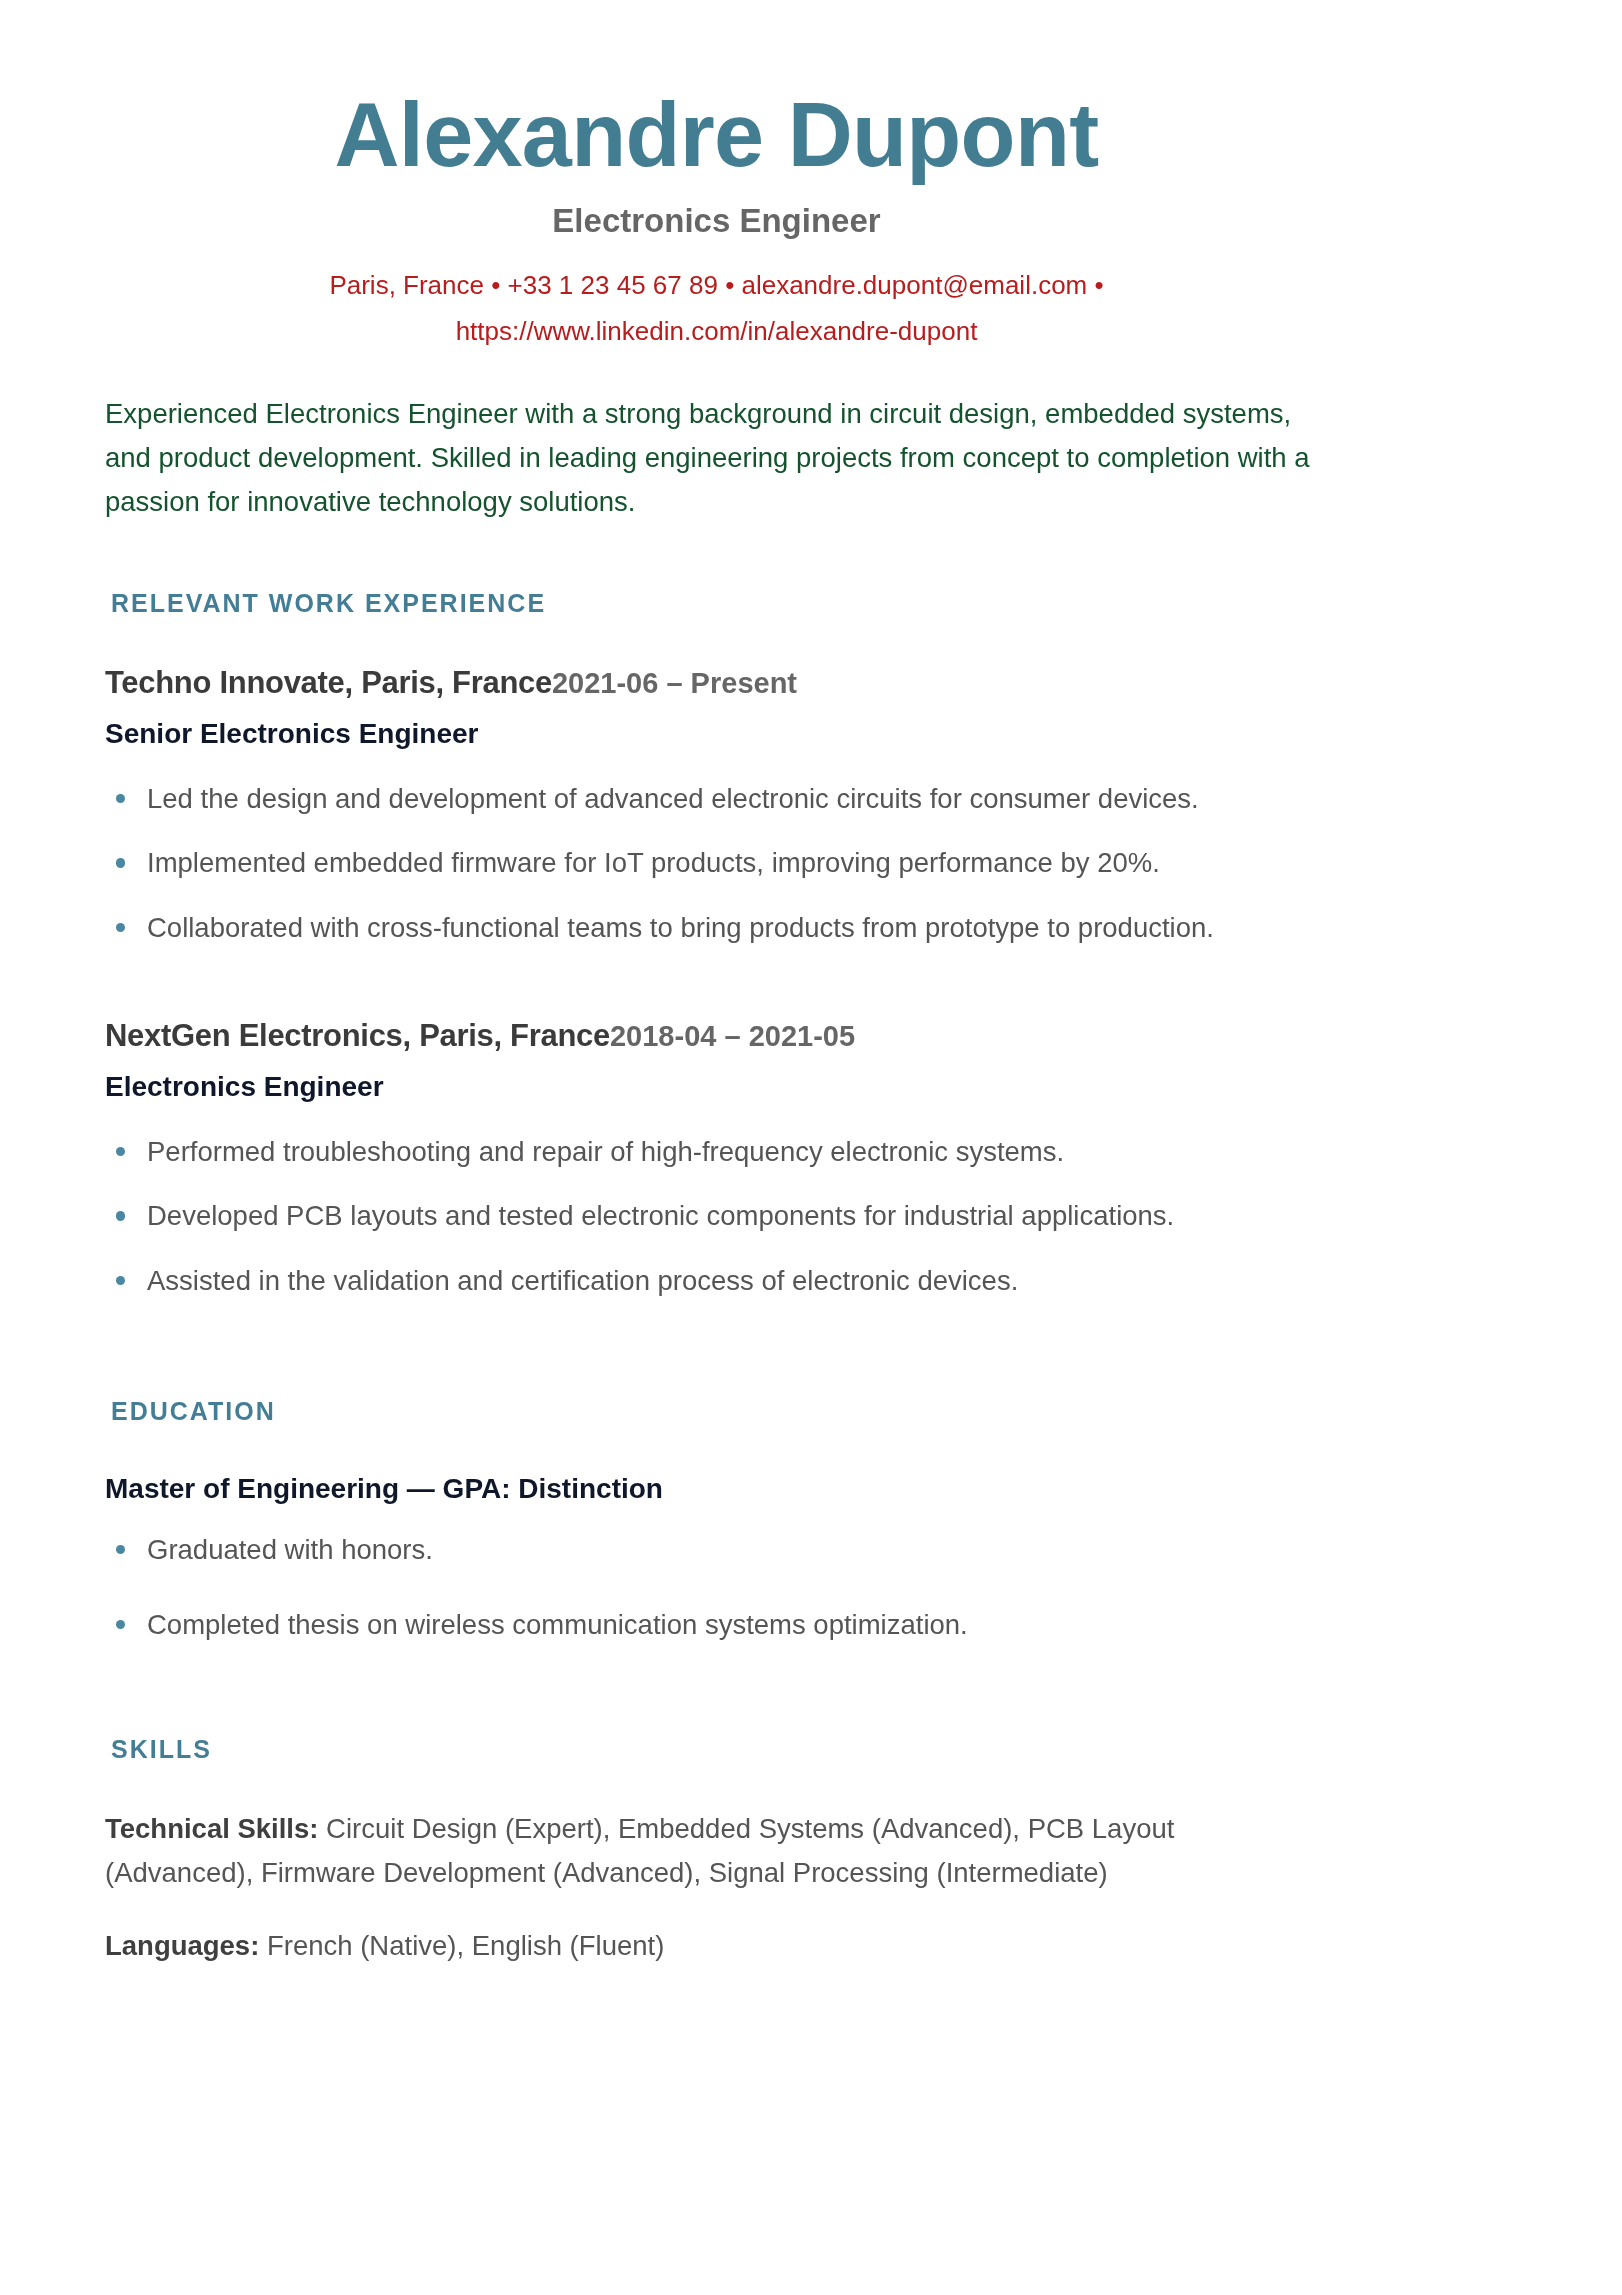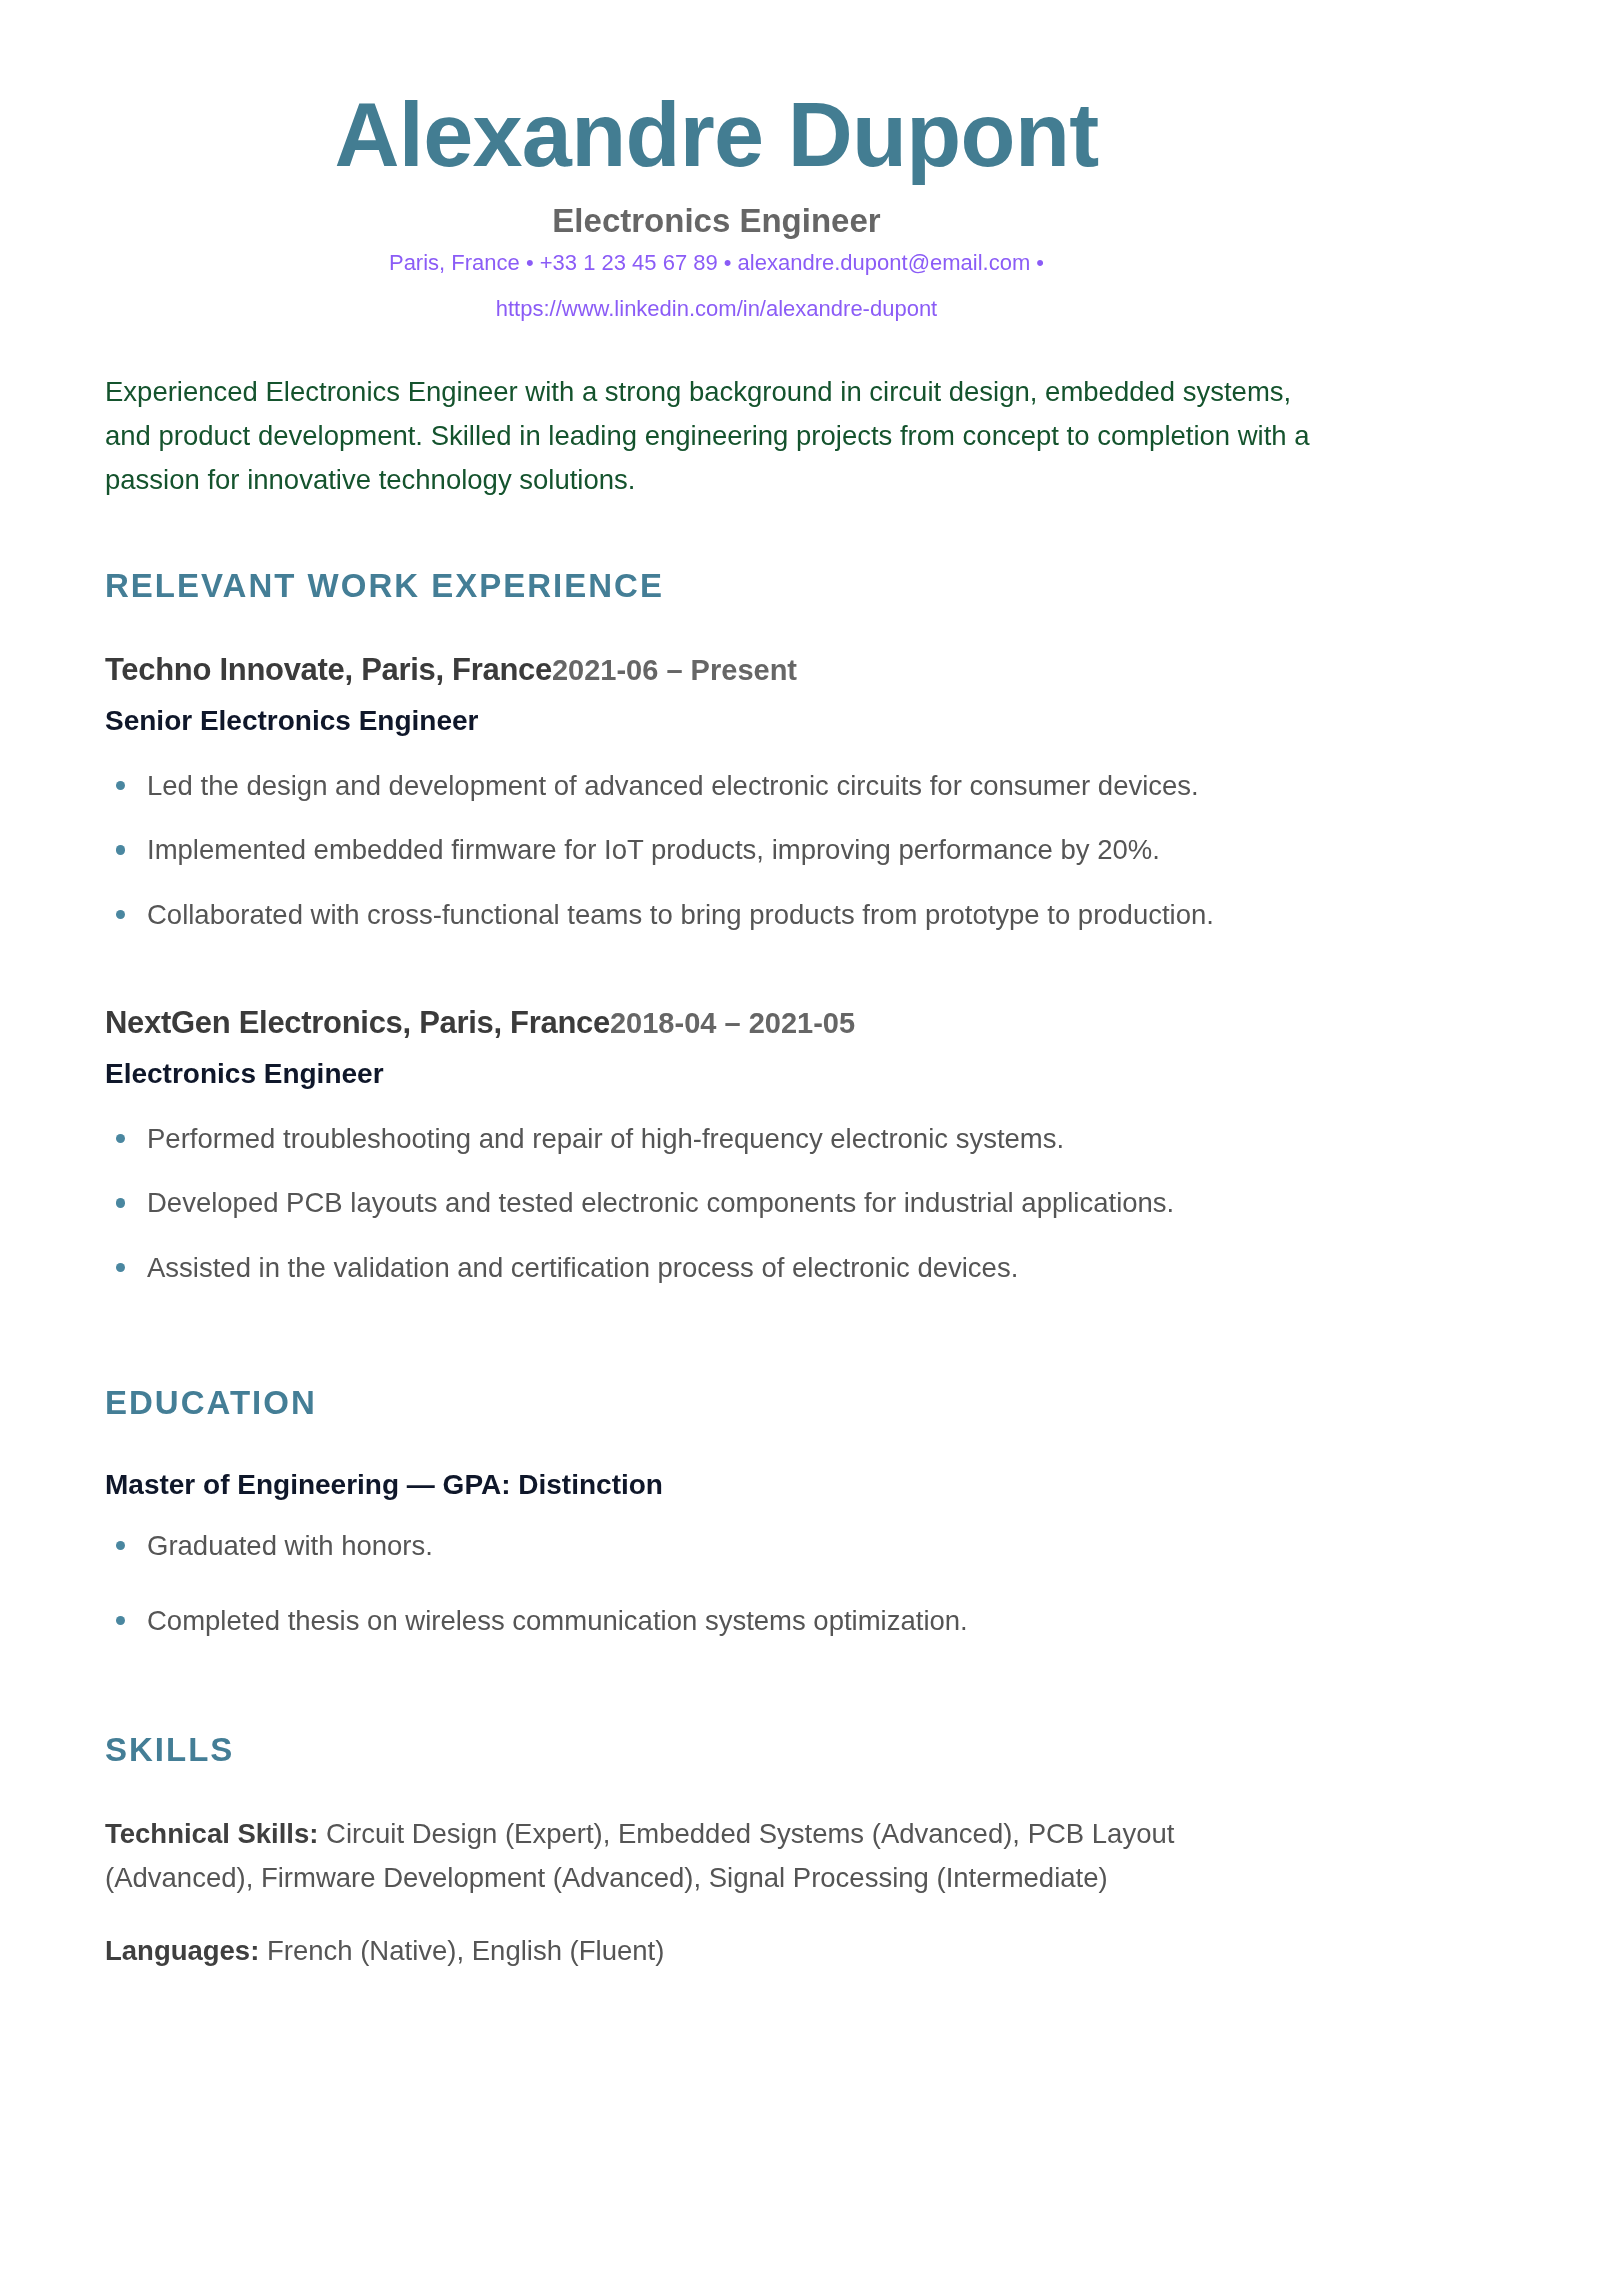--- a/index.html
+++ b/index.html
@@ -32,40 +32,42 @@
     letter-spacing: -0.7px;
   }
   .role {
     margin-top: 14.4px;
     font-size: 33px;
     line-height: 1.15;
     font-weight: bold;
     color: #666666;
   }
   .contact {
-    font-size: 22px;
+    margin-top: 22px;
+    font-size: 26px;
     line-height: 46px;
-    color: #8b5cf6;
+    color: #b91c1c;
   }
 
   
   .summary {
     margin-top: 38px;
     font-size: 27.5px;
     line-height: 44px;
     color: #14532d;
   }
 
   
   .section-title {
     margin-top: 65px;
-    font-size: 33px;
+    font-size: 25px;
     font-weight: bold;
     letter-spacing: 2px;
     color: #447e96;
+    margin-left: 6px;
   }
   .section-title.edu { margin-top: 98px; }
   .section-title.skills { margin-top: 92px; }
 
   .entry { margin-top: 47px; }
   .entry.second { margin-top: 72px; }
 
   .entry-head {
     display: flex;
     justify-content: flex-start;

